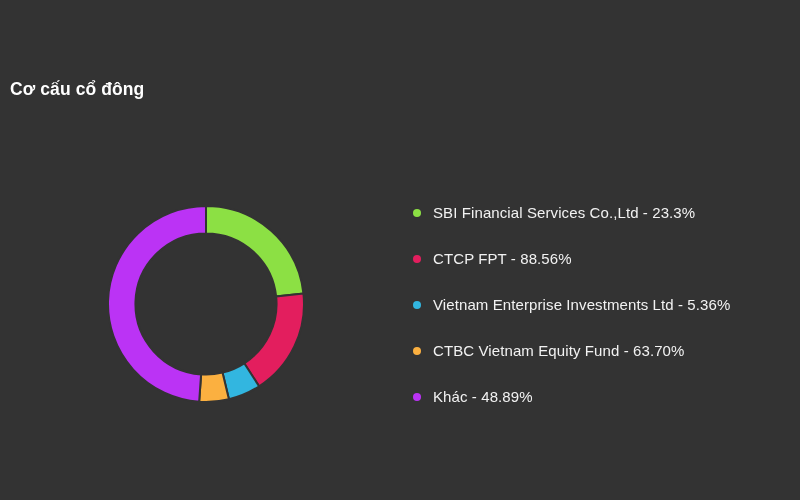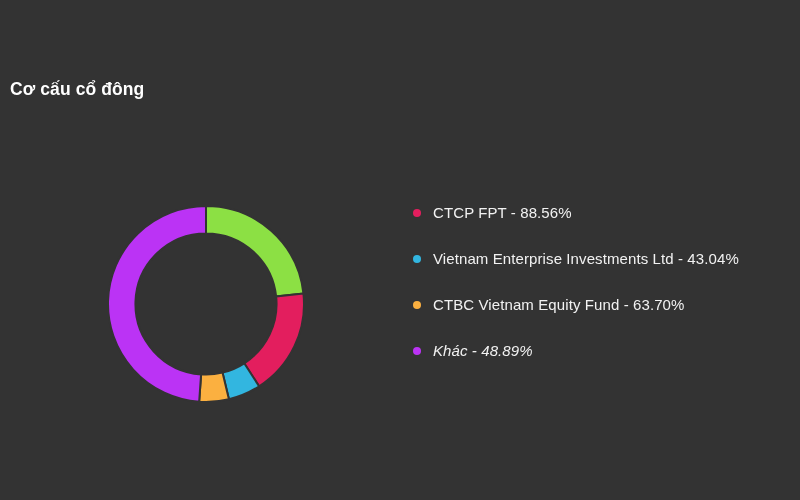--- a/index.html
+++ b/index.html
@@ -60,21 +60,20 @@
 
   .legend-row {
     display: flex;
     align-items: center;
     height: 20px;
     margin-bottom: 26px;
     white-space: nowrap;
   }
   .legend-row:last-child {
     margin-bottom: 7px;
-    font-style: italic;
   }
 
   .legend-dot {
     width: 8px;
     height: 8px;
     border-radius: 50%;
     flex: 0 0 auto;
     margin-right: 12px;
   }
 
@@ -110,26 +109,30 @@
           </path>
           <path d="M 91.17069061438264 195.76175393943953 A 98 98 0 0 1 97.99999999999999 0 L 97.99999999999999 27.439999999999998 A 70.56 70.56 0 0 0 93.0828972423555 168.38846283639646 Z" fill="#bb33f5" stroke="#333333" stroke-width="2">
             <title>Khác - 48.89%</title>
           </path>
         </g>
     </svg>
   </div>
 
   <div id="legend">
       <div class="legend-row">
+        <span class="legend-dot" style="background: rgb(140, 224, 68);"></span>
+        <span class="legend-label">SBI Financial Services Co.,Ltd - 23.3%</span>
+      </div>
+      <div class="legend-row">
         <span class="legend-dot" style="background: rgb(227, 30, 94);"></span>
         <span class="legend-label">CTCP FPT - 88.56%</span>
       </div>
       <div class="legend-row">
         <span class="legend-dot" style="background: rgb(50, 182, 224);"></span>
-        <span class="legend-label">Vietnam Enterprise Investments Ltd - 43.04%</span>
+        <span class="legend-label">Vietnam Enterprise Investments Ltd - 5.36%</span>
       </div>
       <div class="legend-row">
         <span class="legend-dot" style="background: rgb(251, 176, 64);"></span>
         <span class="legend-label">CTBC Vietnam Equity Fund - 63.70%</span>
       </div>
       <div class="legend-row">
         <span class="legend-dot" style="background: rgb(187, 51, 245);"></span>
         <span class="legend-label">Khác - 48.89%</span>
       </div>
     </div>

